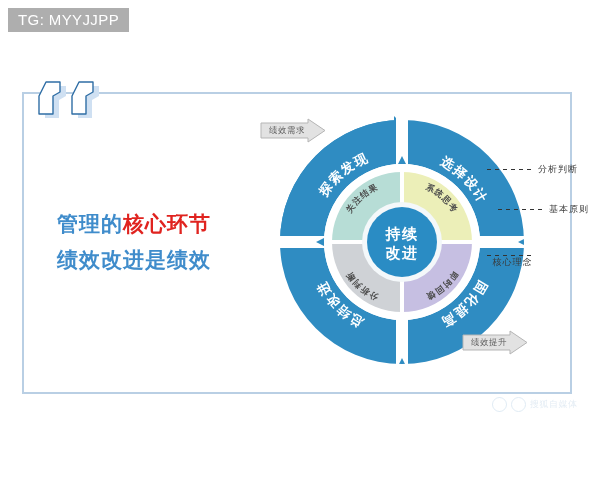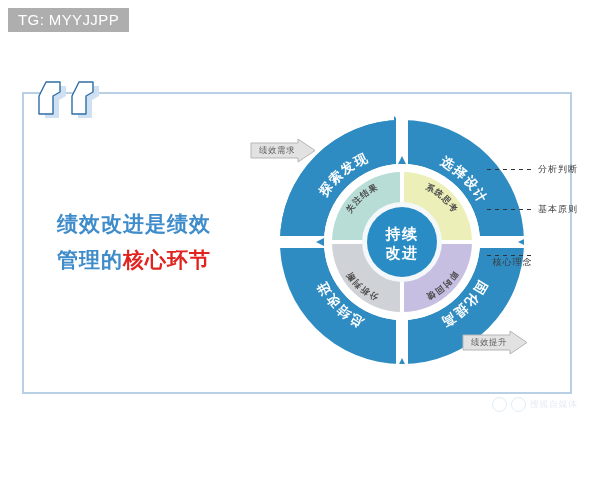--- a/index.html
+++ b/index.html
@@ -84,37 +84,37 @@
   
   .callout{position:absolute;}
   .callout svg{display:block;overflow:visible;}
   .callout .ctext{
     position:absolute;left:0;top:0;width:100%;height:100%;
     display:flex;align-items:center;justify-content:flex-start;
     padding-left:9px;box-sizing:border-box;
     font-size:8.5px;color:#5d5d5d;letter-spacing:.5px;
     white-space:nowrap;
   }
-  #callout-demand{left:250px;top:118px;width:66px;height:25px;margin-top:20px;}
+  #callout-demand{left:260px;top:118px;width:66px;height:25px;}
   #callout-uplift{left:462px;top:330px;width:66px;height:25px;}
 
   
   .legend-row{
     position:absolute;height:14px;display:flex;align-items:center;
     white-space:nowrap;
   }
   .legend-row .dash{
     width:44px;height:1px;
     background-image:linear-gradient(to right,#333 0 4px,transparent 4px 8px);
     background-size:8px 1px;background-repeat:repeat-x;
     margin-right:7px;
   }
   .legend-row .ltext{font-size:9px;color:#3a3a3a;letter-spacing:1px;}
   #legend-steps{left:487px;top:162px;}
-  #legend-principles{left:487px;top:202px;}
+  #legend-principles{left:498px;top:202px;}
   #legend-concept{left:487px;top:255px;flex-direction:column;}
 
   
   #watermark{
     position:absolute;left:492px;top:393px;
     width:96px;height:22px;
     display:flex;align-items:center;gap:4px;
     opacity:.32;
   }
   #watermark .wm-circ{
@@ -137,22 +137,22 @@
   <div id="quote-mark">
     <svg viewBox="0 0 74 48" width="74" height="48">
       <path d="M14 10 h14 v10 l-7 4 v18 h-14 v-18 z" fill="#cfe0f2"></path>
       <path d="M47 10 h14 v10 l-7 4 v18 h-14 v-18 z" fill="#cfe0f2"></path>
       <path d="M8 6 h14 v10 l-7 4 v18 h-14 v-18 z" fill="#ffffff" stroke="#2f6ea5" stroke-width="1.4" stroke-linejoin="round"></path>
       <path d="M41 6 h14 v10 l-7 4 v18 h-14 v-18 z" fill="#ffffff" stroke="#2f6ea5" stroke-width="1.4" stroke-linejoin="round"></path>
     </svg>
   </div>
 
   <div id="headline">
+    <div><span>管理的</span><span class="accent">核心环节</span></div>
     <div>绩效改进是绩效</div>
-    <div><span>管理的</span><span class="accent">核心环节</span></div>
   </div>
 
   <div id="diagram">
     <svg viewBox="0 0 260 260">
       <defs>
         <path id="arc-tl-out" d="M 44 108 A 86 86 0 0 1 122 44"></path>
         <path id="arc-tr-out" d="M 138 44 A 86 86 0 0 1 216 122"></path>
         <path id="arc-br-out" d="M 216 138 A 86 86 0 0 1 138 216"></path>
         <path id="arc-bl-out" d="M 122 216 A 86 86 0 0 1 44 138"></path>
 

